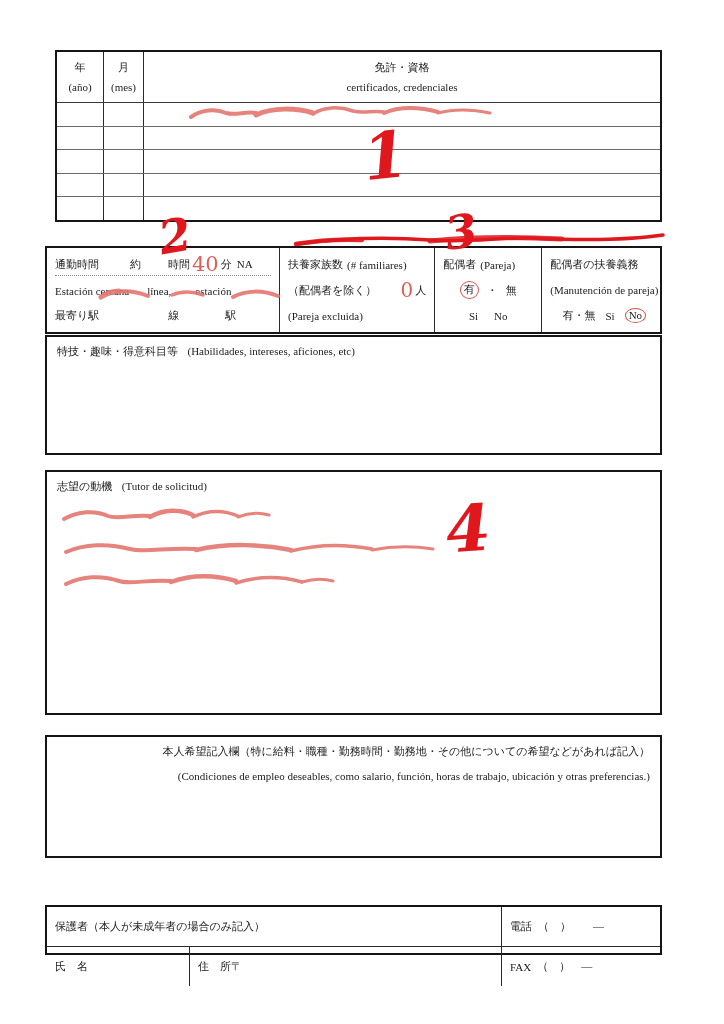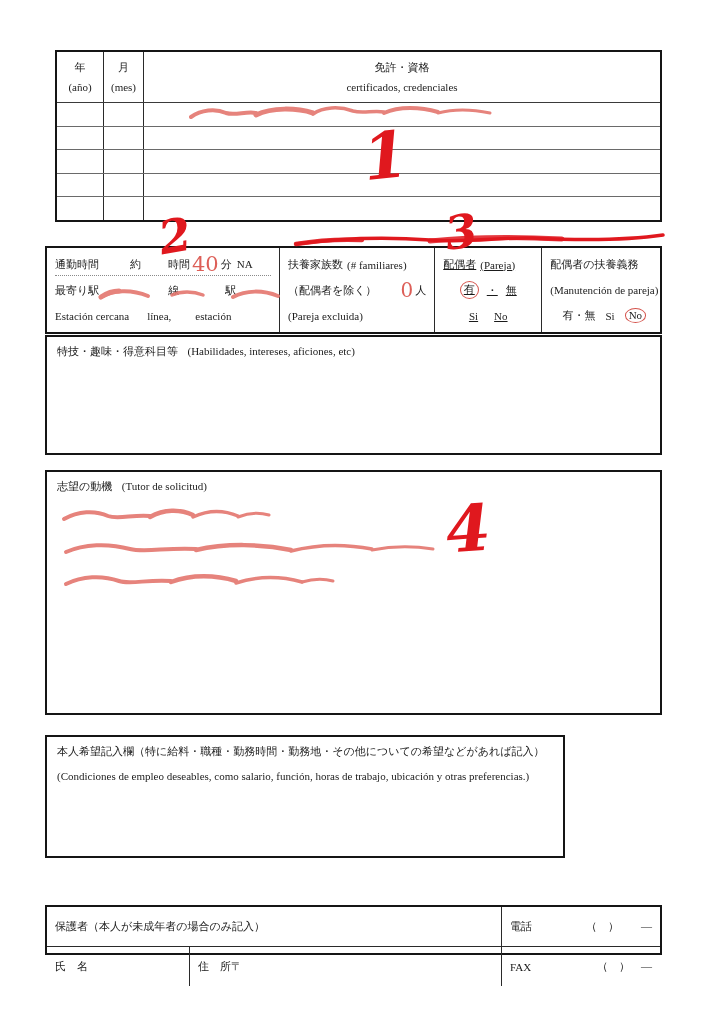--- a/index.html
+++ b/index.html
@@ -23,43 +23,43 @@
   .lic-c2{flex:0 0 39px;border-right:1px solid #2a2a2a;display:flex;flex-direction:column;align-items:center;justify-content:space-evenly;}
   .lic-c3{flex:1 1 auto;display:flex;flex-direction:column;align-items:center;justify-content:space-evenly;}
   .lic-h-txt{font-size:11px;line-height:1.1;}
 
   
   .commute{left:45px;top:246px;width:617px;height:88px;display:flex;}
   .com-cell{box-sizing:border-box;padding:2px 8px;display:flex;flex-direction:column;justify-content:space-evenly;}
   .com-cell + .com-cell{border-left:1px solid #2a2a2a;}
   .cc1{flex:0 0 232px;}
   .cc2{flex:0 0 152px;}
-  .cc3{flex:0 0 107px;text-decoration:underline;}
+  .cc3{flex:0 0 107px;}
   .cc4{flex:1 1 auto;font-family:Liberation Serif, serif;}
   .cline{height:22px;display:flex;align-items:center;font-size:11px;white-space:nowrap;}
   .cline.dotted{border-bottom:1px dotted #8a8a8a;}
   .pen-num{color:#dd5f58;font-size:21px;font-family:"DejaVu Serif",serif;line-height:1;padding:0 2px;}
   .circled{border:1.5px solid #d4524b;border-radius:50%;padding:0 3px 1px 3px;}
   .center{justify-content:center;}
 
   
   .skills{left:45px;top:335px;width:617px;height:120px;padding:7px 10px;}
   .motivation{left:45px;top:470px;width:617px;height:245px;padding:7px 10px;}
-  .preferences{left:45px;top:735px;width:520px;height:123px;padding:7px 10px;}
+  .preferences{left:45px;top:735px;width:617px;height:123px;padding:7px 10px;text-align:right;}
   .preferences .label-line{margin-bottom:11px;}
 
   
   .guardian{left:45px;top:905px;width:617px;height:50px;display:flex;flex-direction:column;}
   .g-row{display:flex;flex:1 1 auto;}
   .g-row1{border-bottom:1px solid #2a2a2a;}
   .g-cell{box-sizing:border-box;display:flex;align-items:center;padding:12px 8px;font-size:11px;white-space:nowrap;}
   .g-main{flex:0 0 455px;border-right:1px solid #2a2a2a;}
   .g-name{flex:0 0 143px;border-right:1px solid #2a2a2a;text-align:right;}
   .g-addr{flex:0 0 312px;border-right:1px solid #2a2a2a;}
-  .g-right{flex:1 1 auto;justify-content:space-between;}
+  .g-right{flex:1 1 auto;}
   .mono-es{font-family:"Liberation Mono","DejaVu Sans Mono",monospace;font-size:9.5px;letter-spacing:-0.3px;}
 
   
   .hand-num{
     position:absolute;color:#e0181e;
     font-family:"DejaVu Serif",serif;font-weight:bold;font-style:italic;
     line-height:1;pointer-events:none;
   }
   .num1{left:363px;top:124px;font-size:64px;transform:rotate(-6deg);}
   .num2{left:159px;top:213px;font-size:46px;transform:rotate(-10deg);}
@@ -125,32 +125,32 @@
         <span class="sp" style="width:31px;"></span>
         <span>約</span>
         <span class="sp" style="width:27px;"></span>
         <span>時間</span>
         <span class="pen-num">40</span>
         <span>分</span>
         <span class="sp" style="width:5px;"></span>
         <span>NA</span>
       </div>
       <div class="cline">
+        <span>Estación cercana</span>
+        <span class="sp" style="width:18px;"></span>
+        <span>línea,</span>
+        <span class="sp" style="width:24px;"></span>
+        <span>estación</span>
+      </div>
+      <div class="cline">
         <span>最寄り駅</span>
         <span class="sp" style="width:69px;"></span>
         <span>線</span>
         <span class="sp" style="width:46px;"></span>
         <span>駅</span>
-      </div>
-      <div class="cline">
-        <span>Estación cercana</span>
-        <span class="sp" style="width:18px;"></span>
-        <span>línea,</span>
-        <span class="sp" style="width:24px;"></span>
-        <span>estación</span>
       </div>
     </div>
 
     <div class="com-cell cc2">
       <div class="cline">
         <span>扶養家族数</span>
         <span class="sp" style="width:4px;"></span>
         <span>(# familiares)</span>
       </div>
       <div class="cline">

